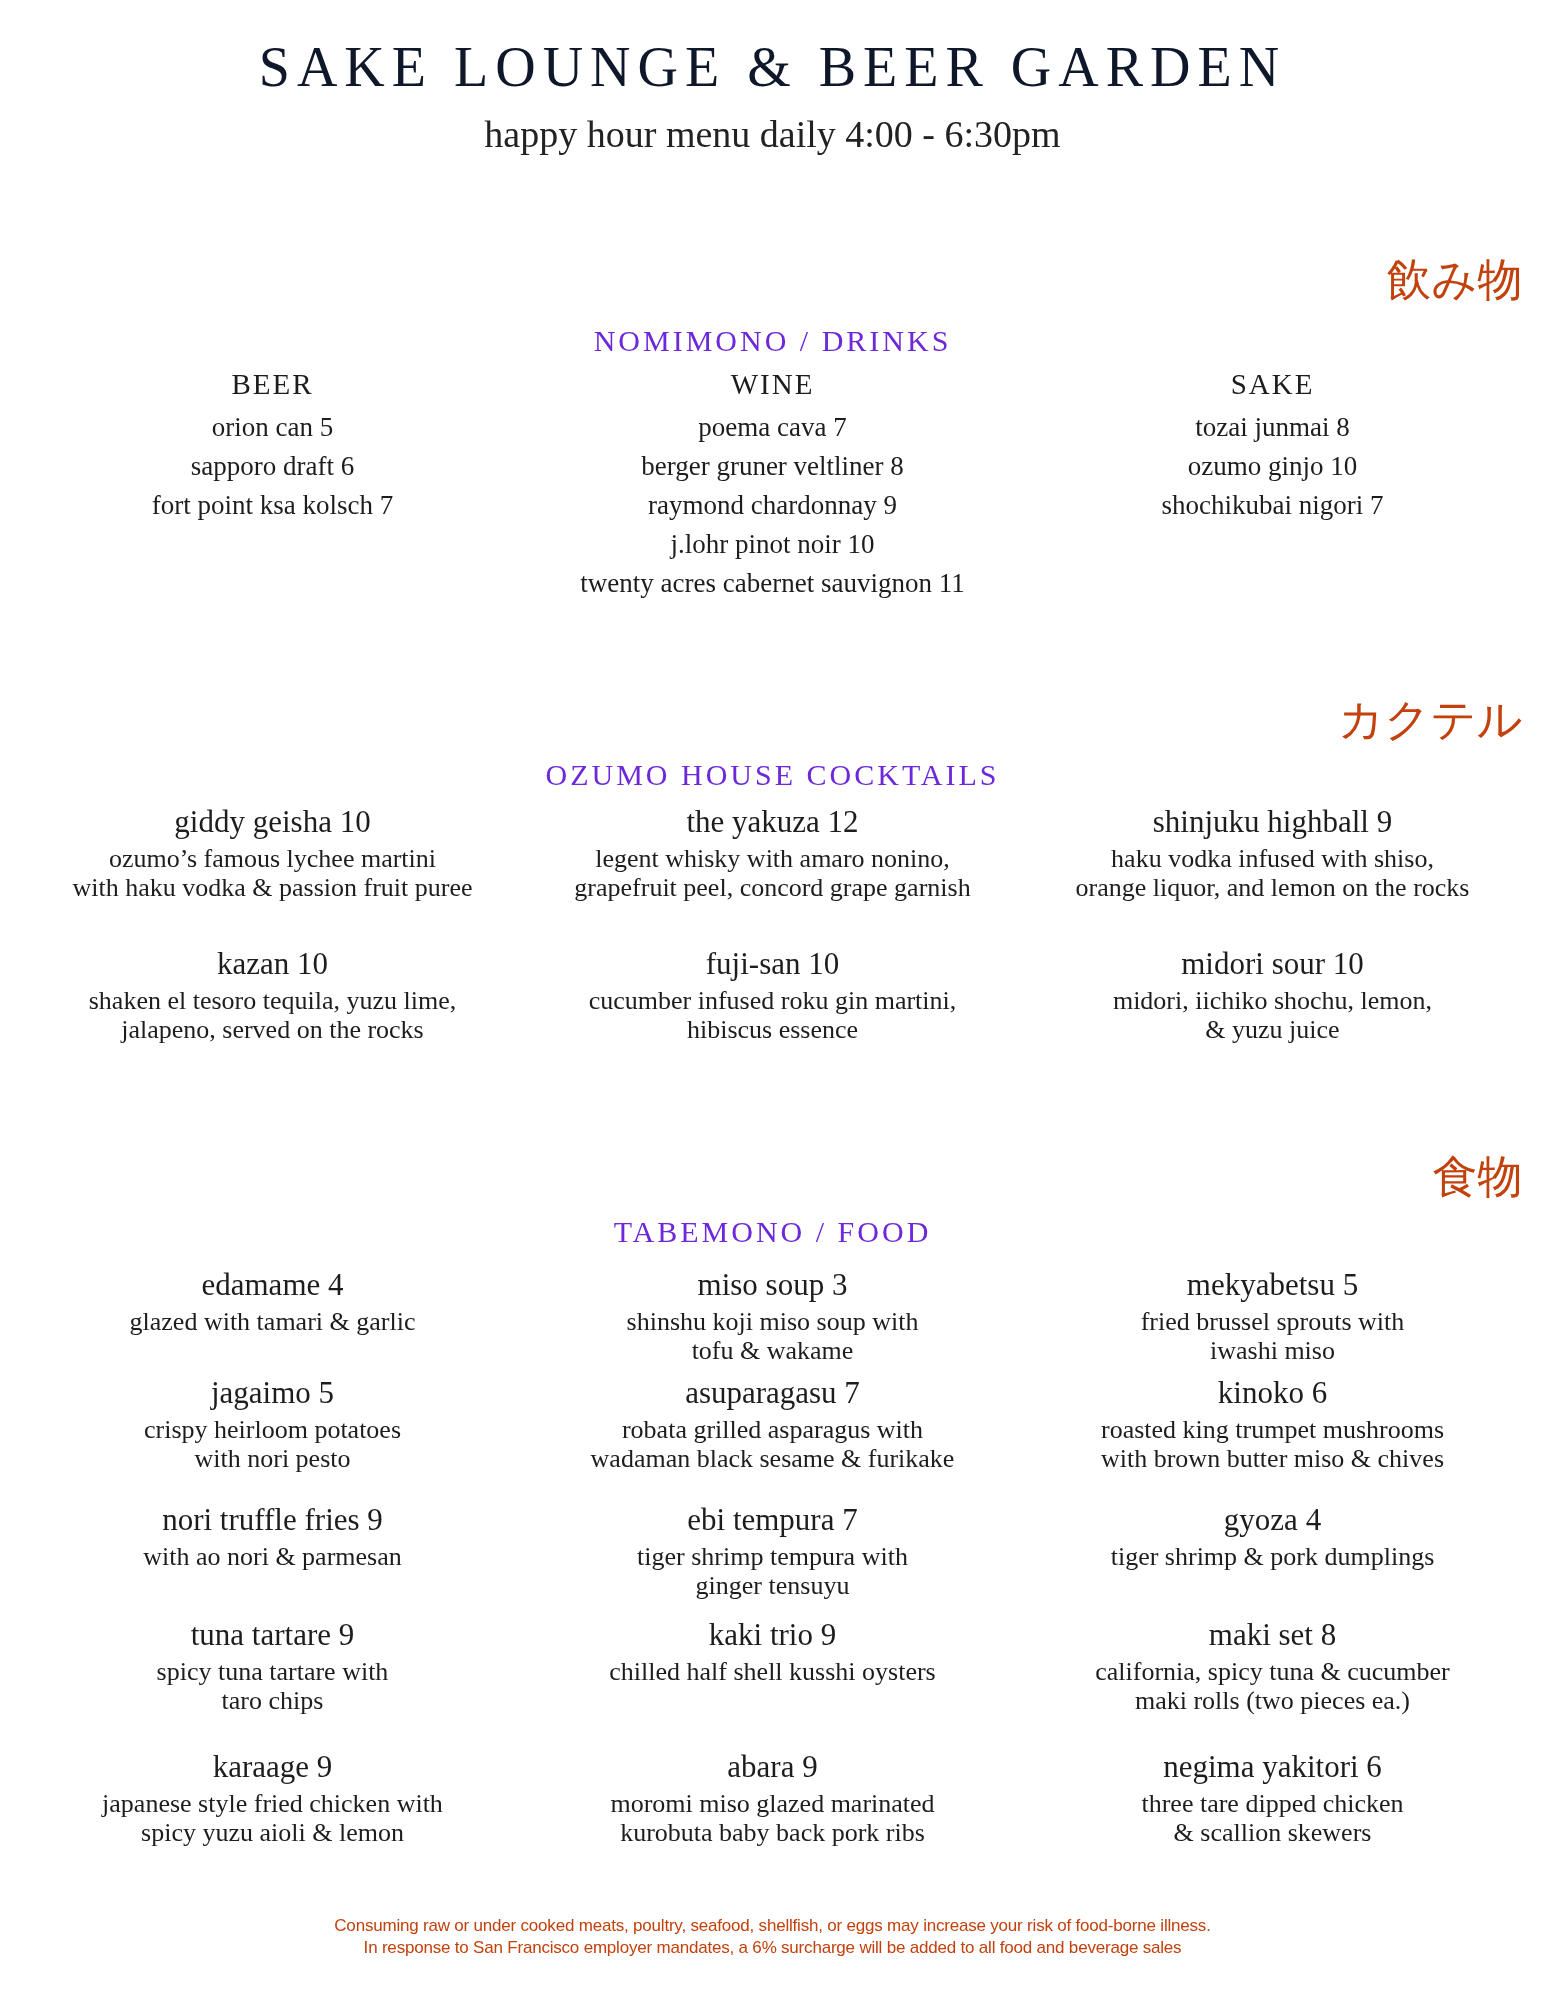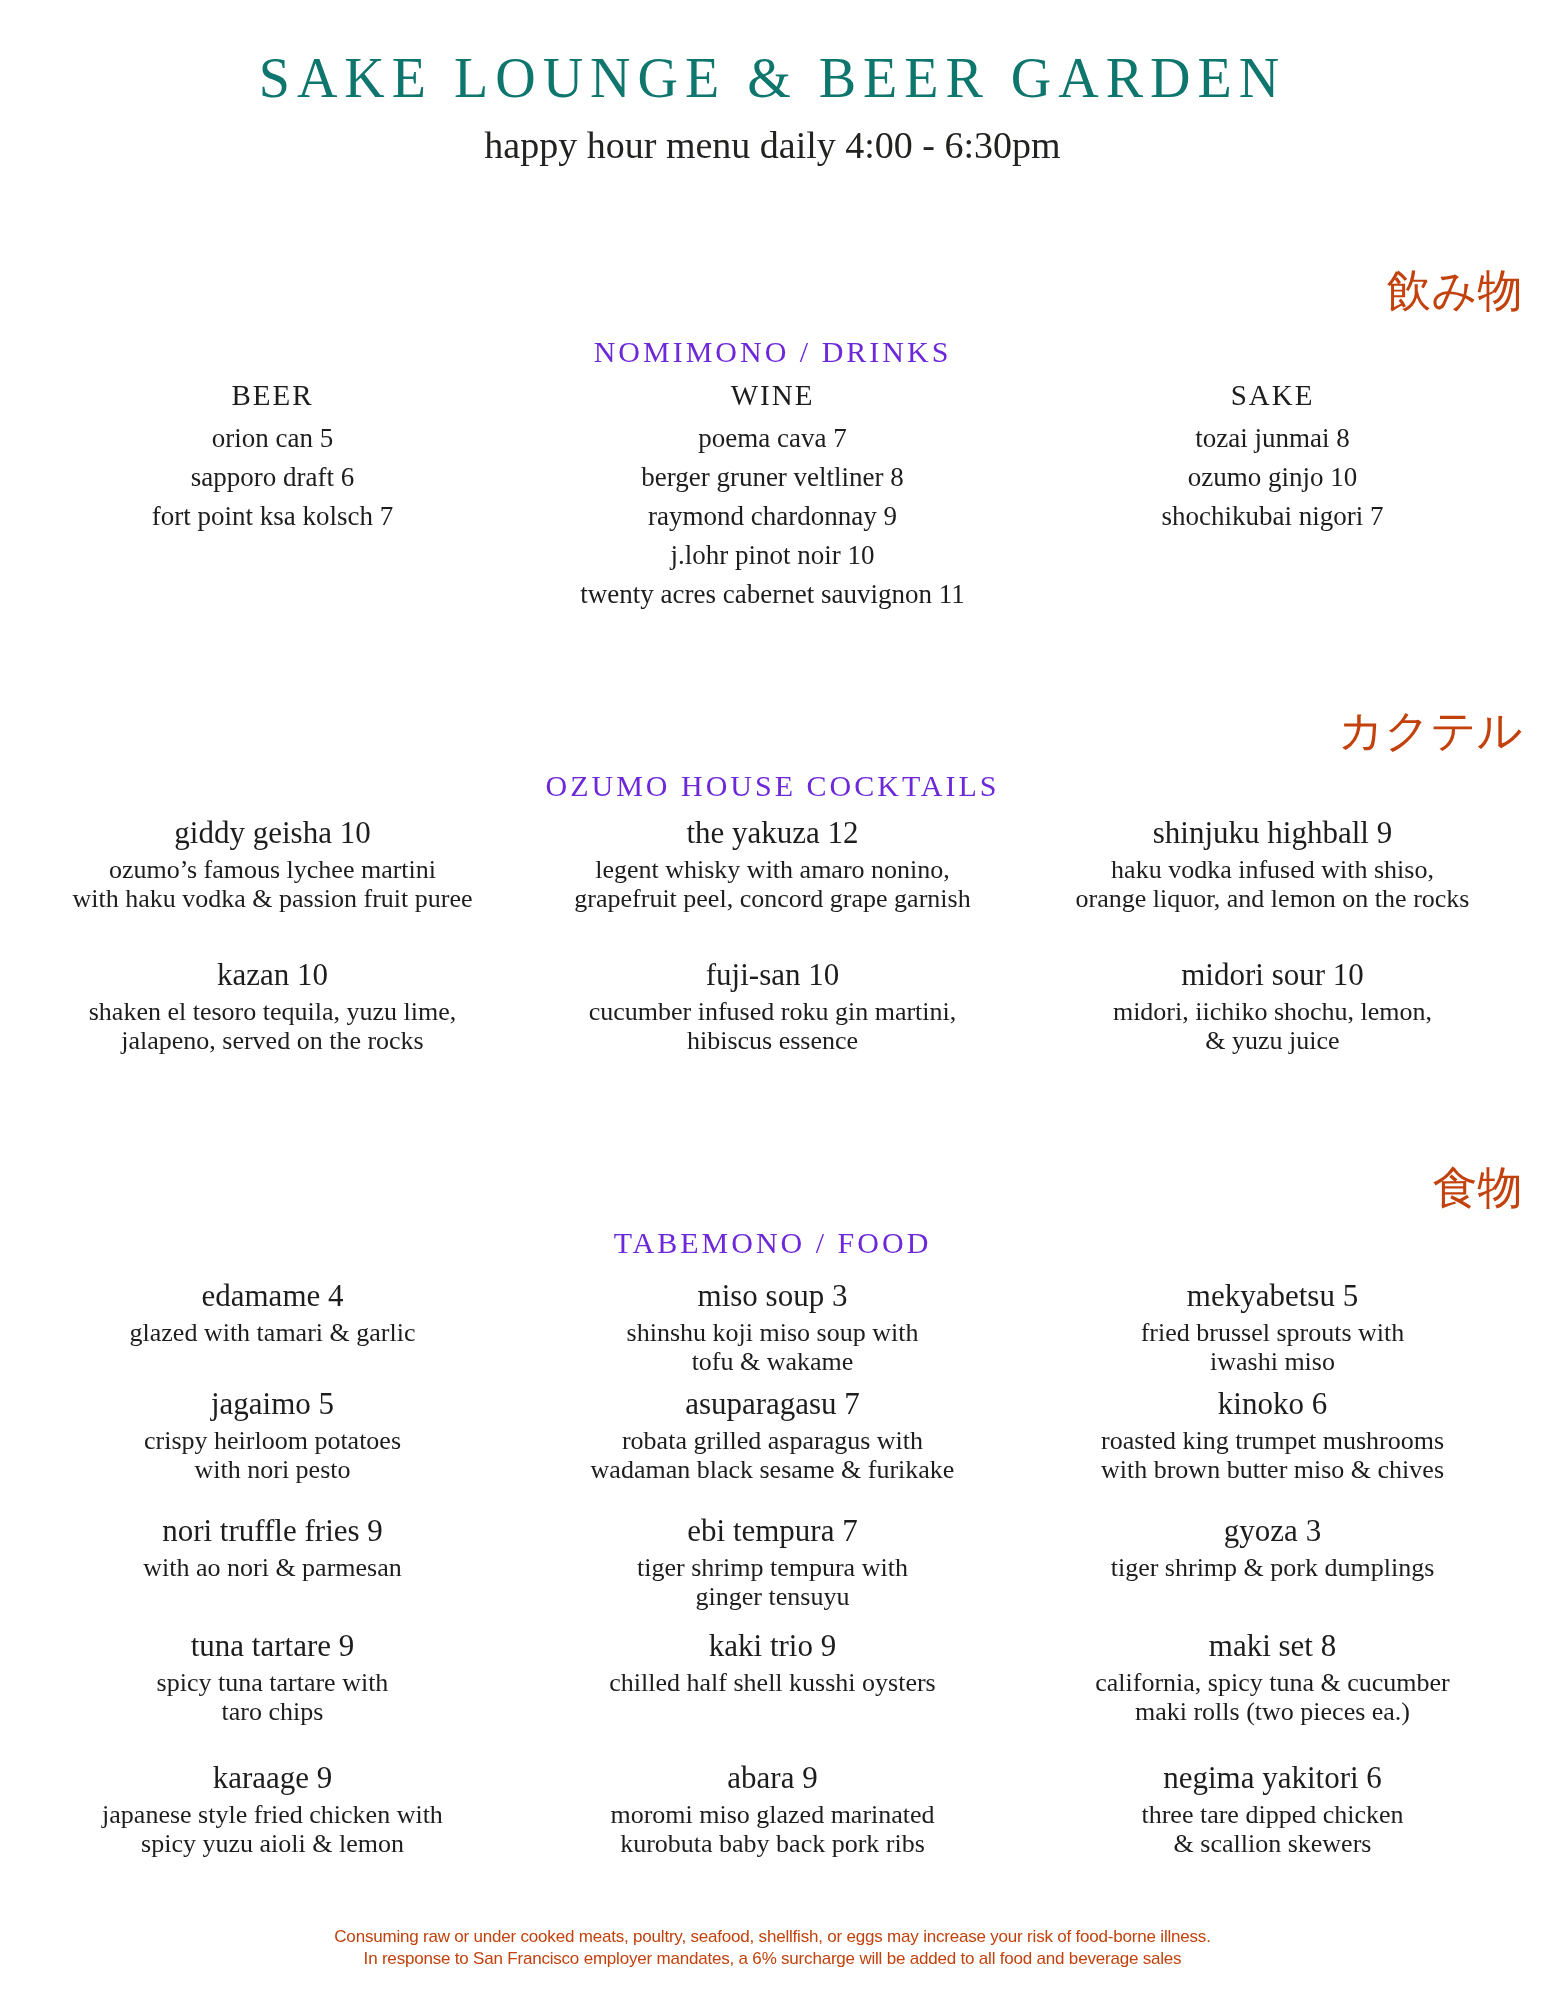--- a/index.html
+++ b/index.html
@@ -9,27 +9,27 @@
     background: #ffffff;
     color: #1d1d1d;
     font-family: "Liberation Serif", "DejaVu Serif", serif;
     overflow: hidden;
   }
   .container { width: 1500px; margin: 0 auto; }
 
   
   .page-title {
     margin: 0;
-    padding-top: 47px;
+    padding-top: 36px;
     font-size: 56px;
     line-height: 62px;
     font-weight: 400;
     letter-spacing: 7px;
     text-align: center;
-    color: #0f766e;
+    color: #0f172a;
   }
   .page-subtitle {
     margin-top: 14px;
     font-size: 38px;
     line-height: 44px;
     text-align: center;
     color: #222220;
   }
 
   
@@ -237,21 +237,21 @@
       <div class="dish">
         <div class="dish-name">nori truffle fries 9</div>
         <div class="dish-desc">with ao nori &amp; parmesan</div>
       </div>
       <div class="dish">
         <div class="dish-name">ebi tempura 7</div>
         <div class="dish-desc">tiger shrimp tempura with
 ginger tensuyu</div>
       </div>
       <div class="dish">
-        <div class="dish-name">gyoza 3</div>
+        <div class="dish-name">gyoza 4</div>
         <div class="dish-desc">tiger shrimp &amp; pork dumplings</div>
       </div>
     </div>
 
     <div class="cols3 food-row-4">
       <div class="dish">
         <div class="dish-name">tuna tartare 9</div>
         <div class="dish-desc">spicy tuna tartare with
 taro chips</div>
       </div>

